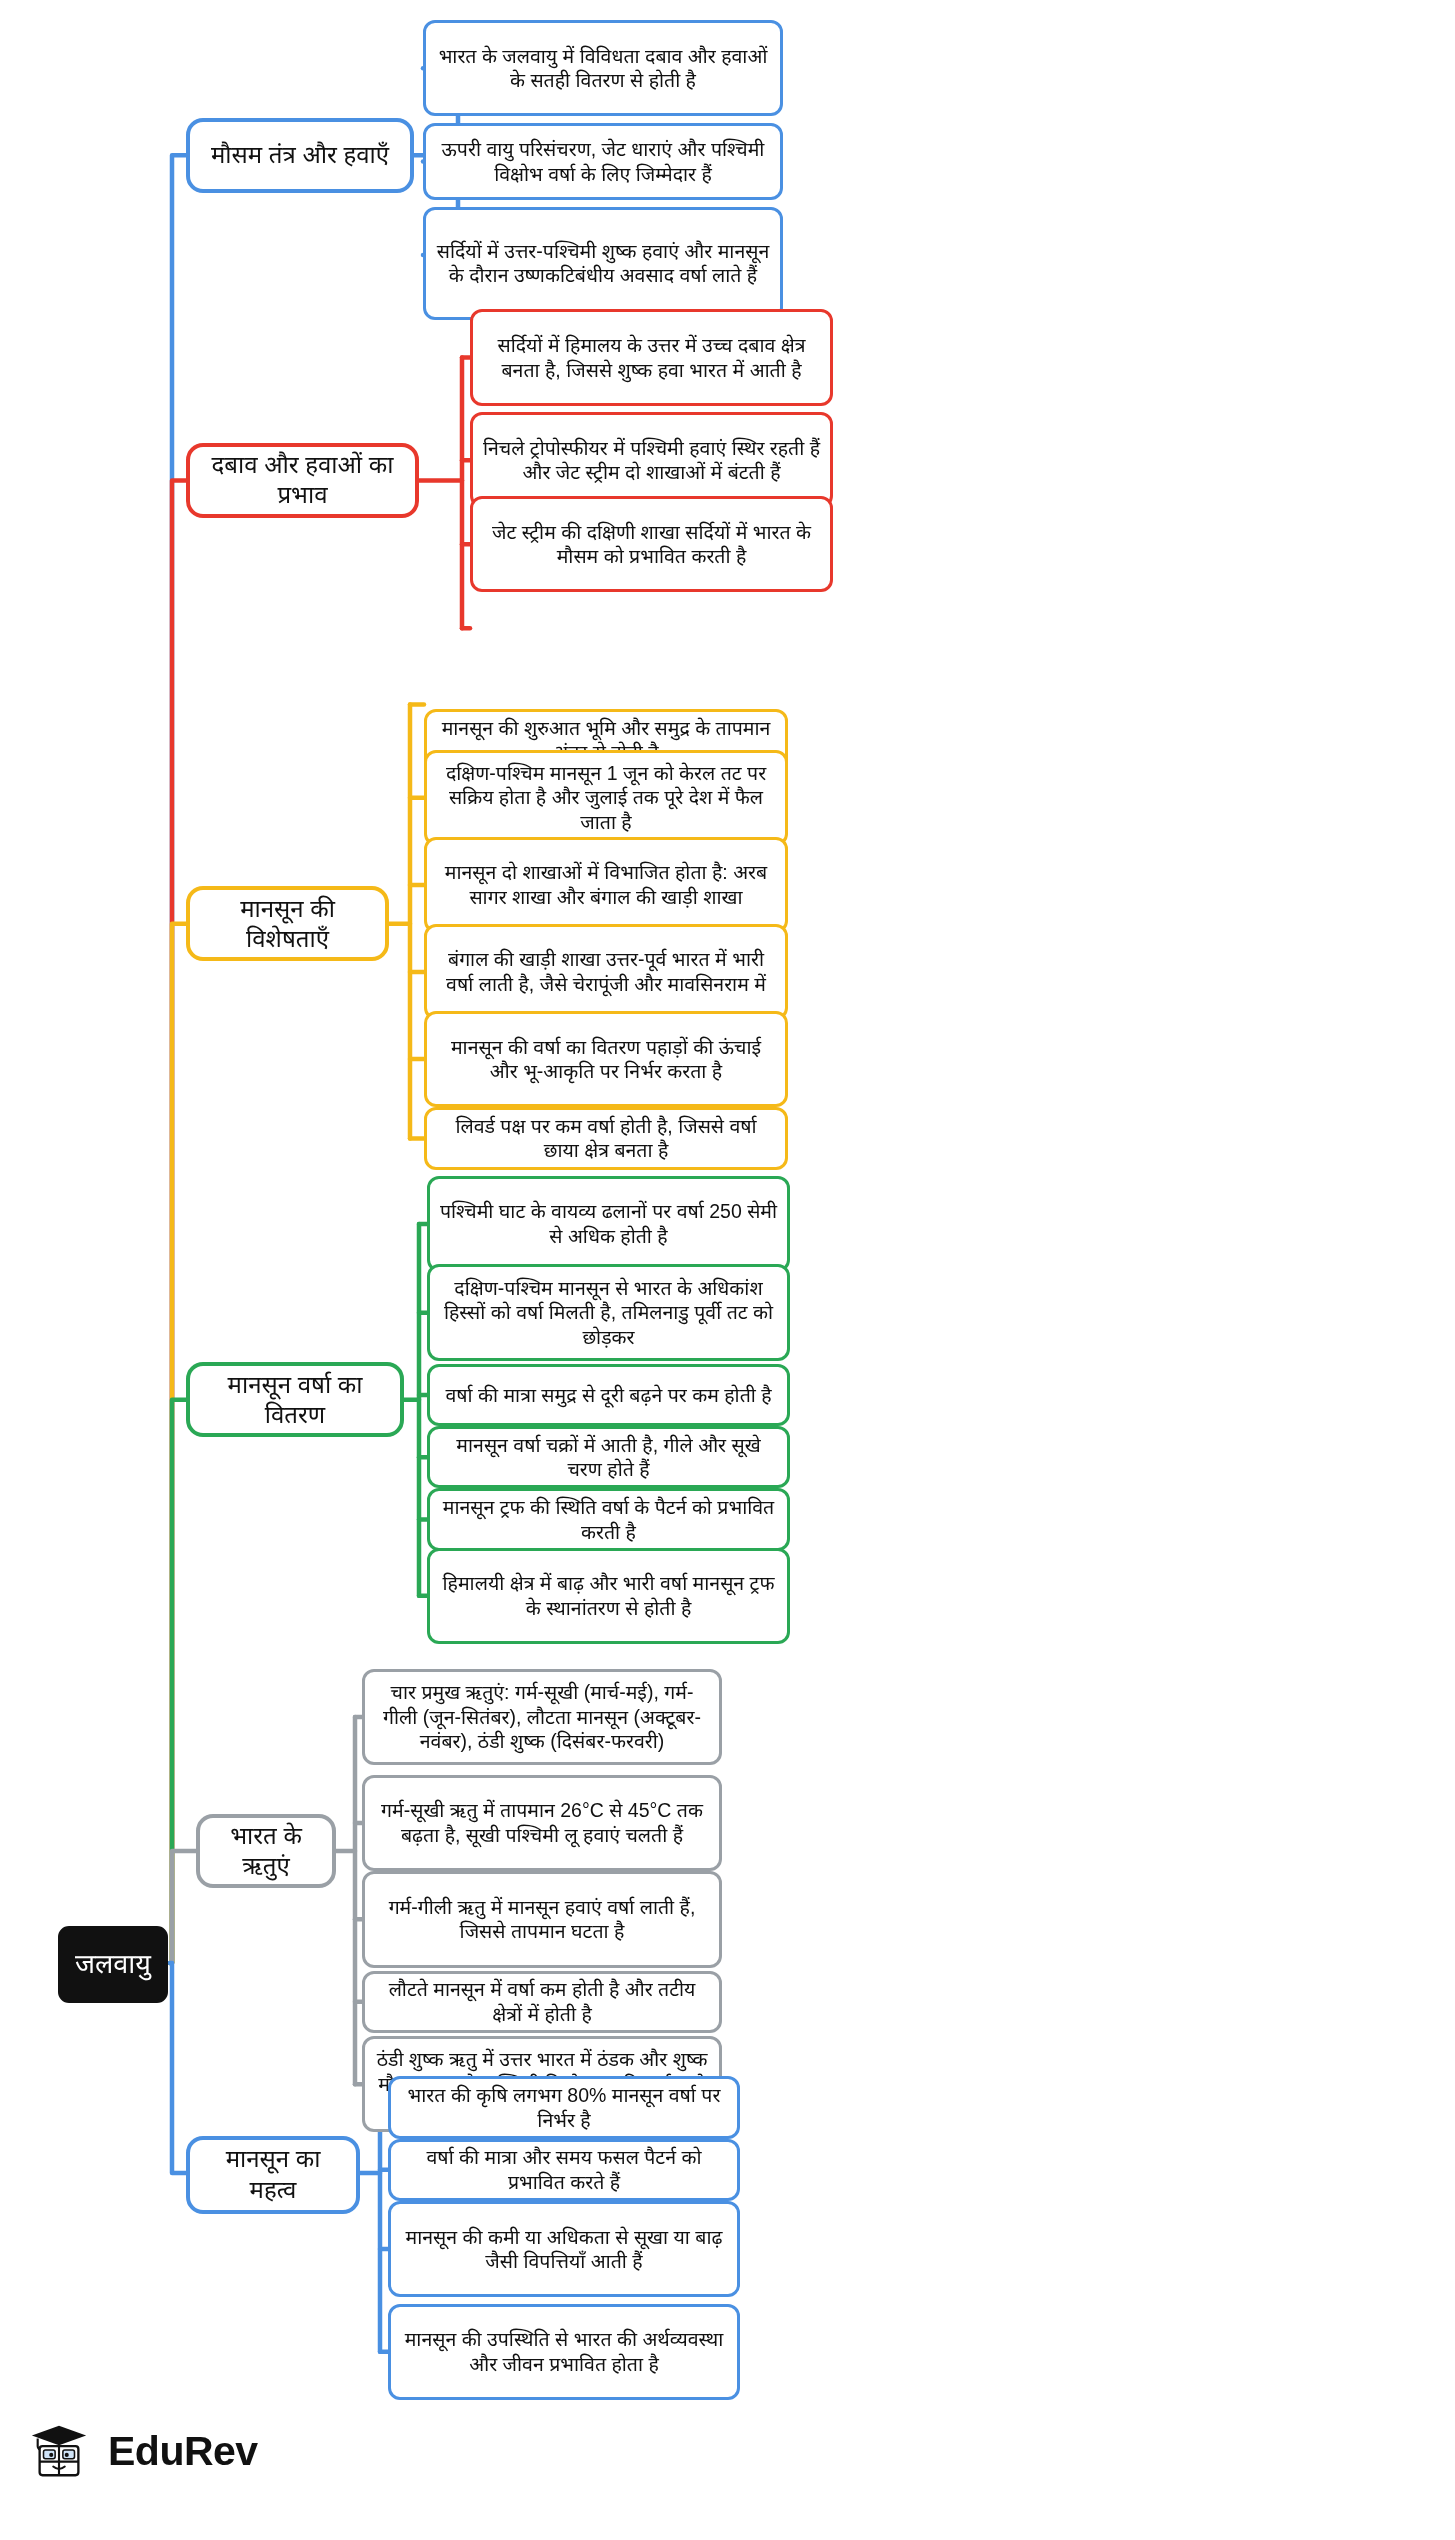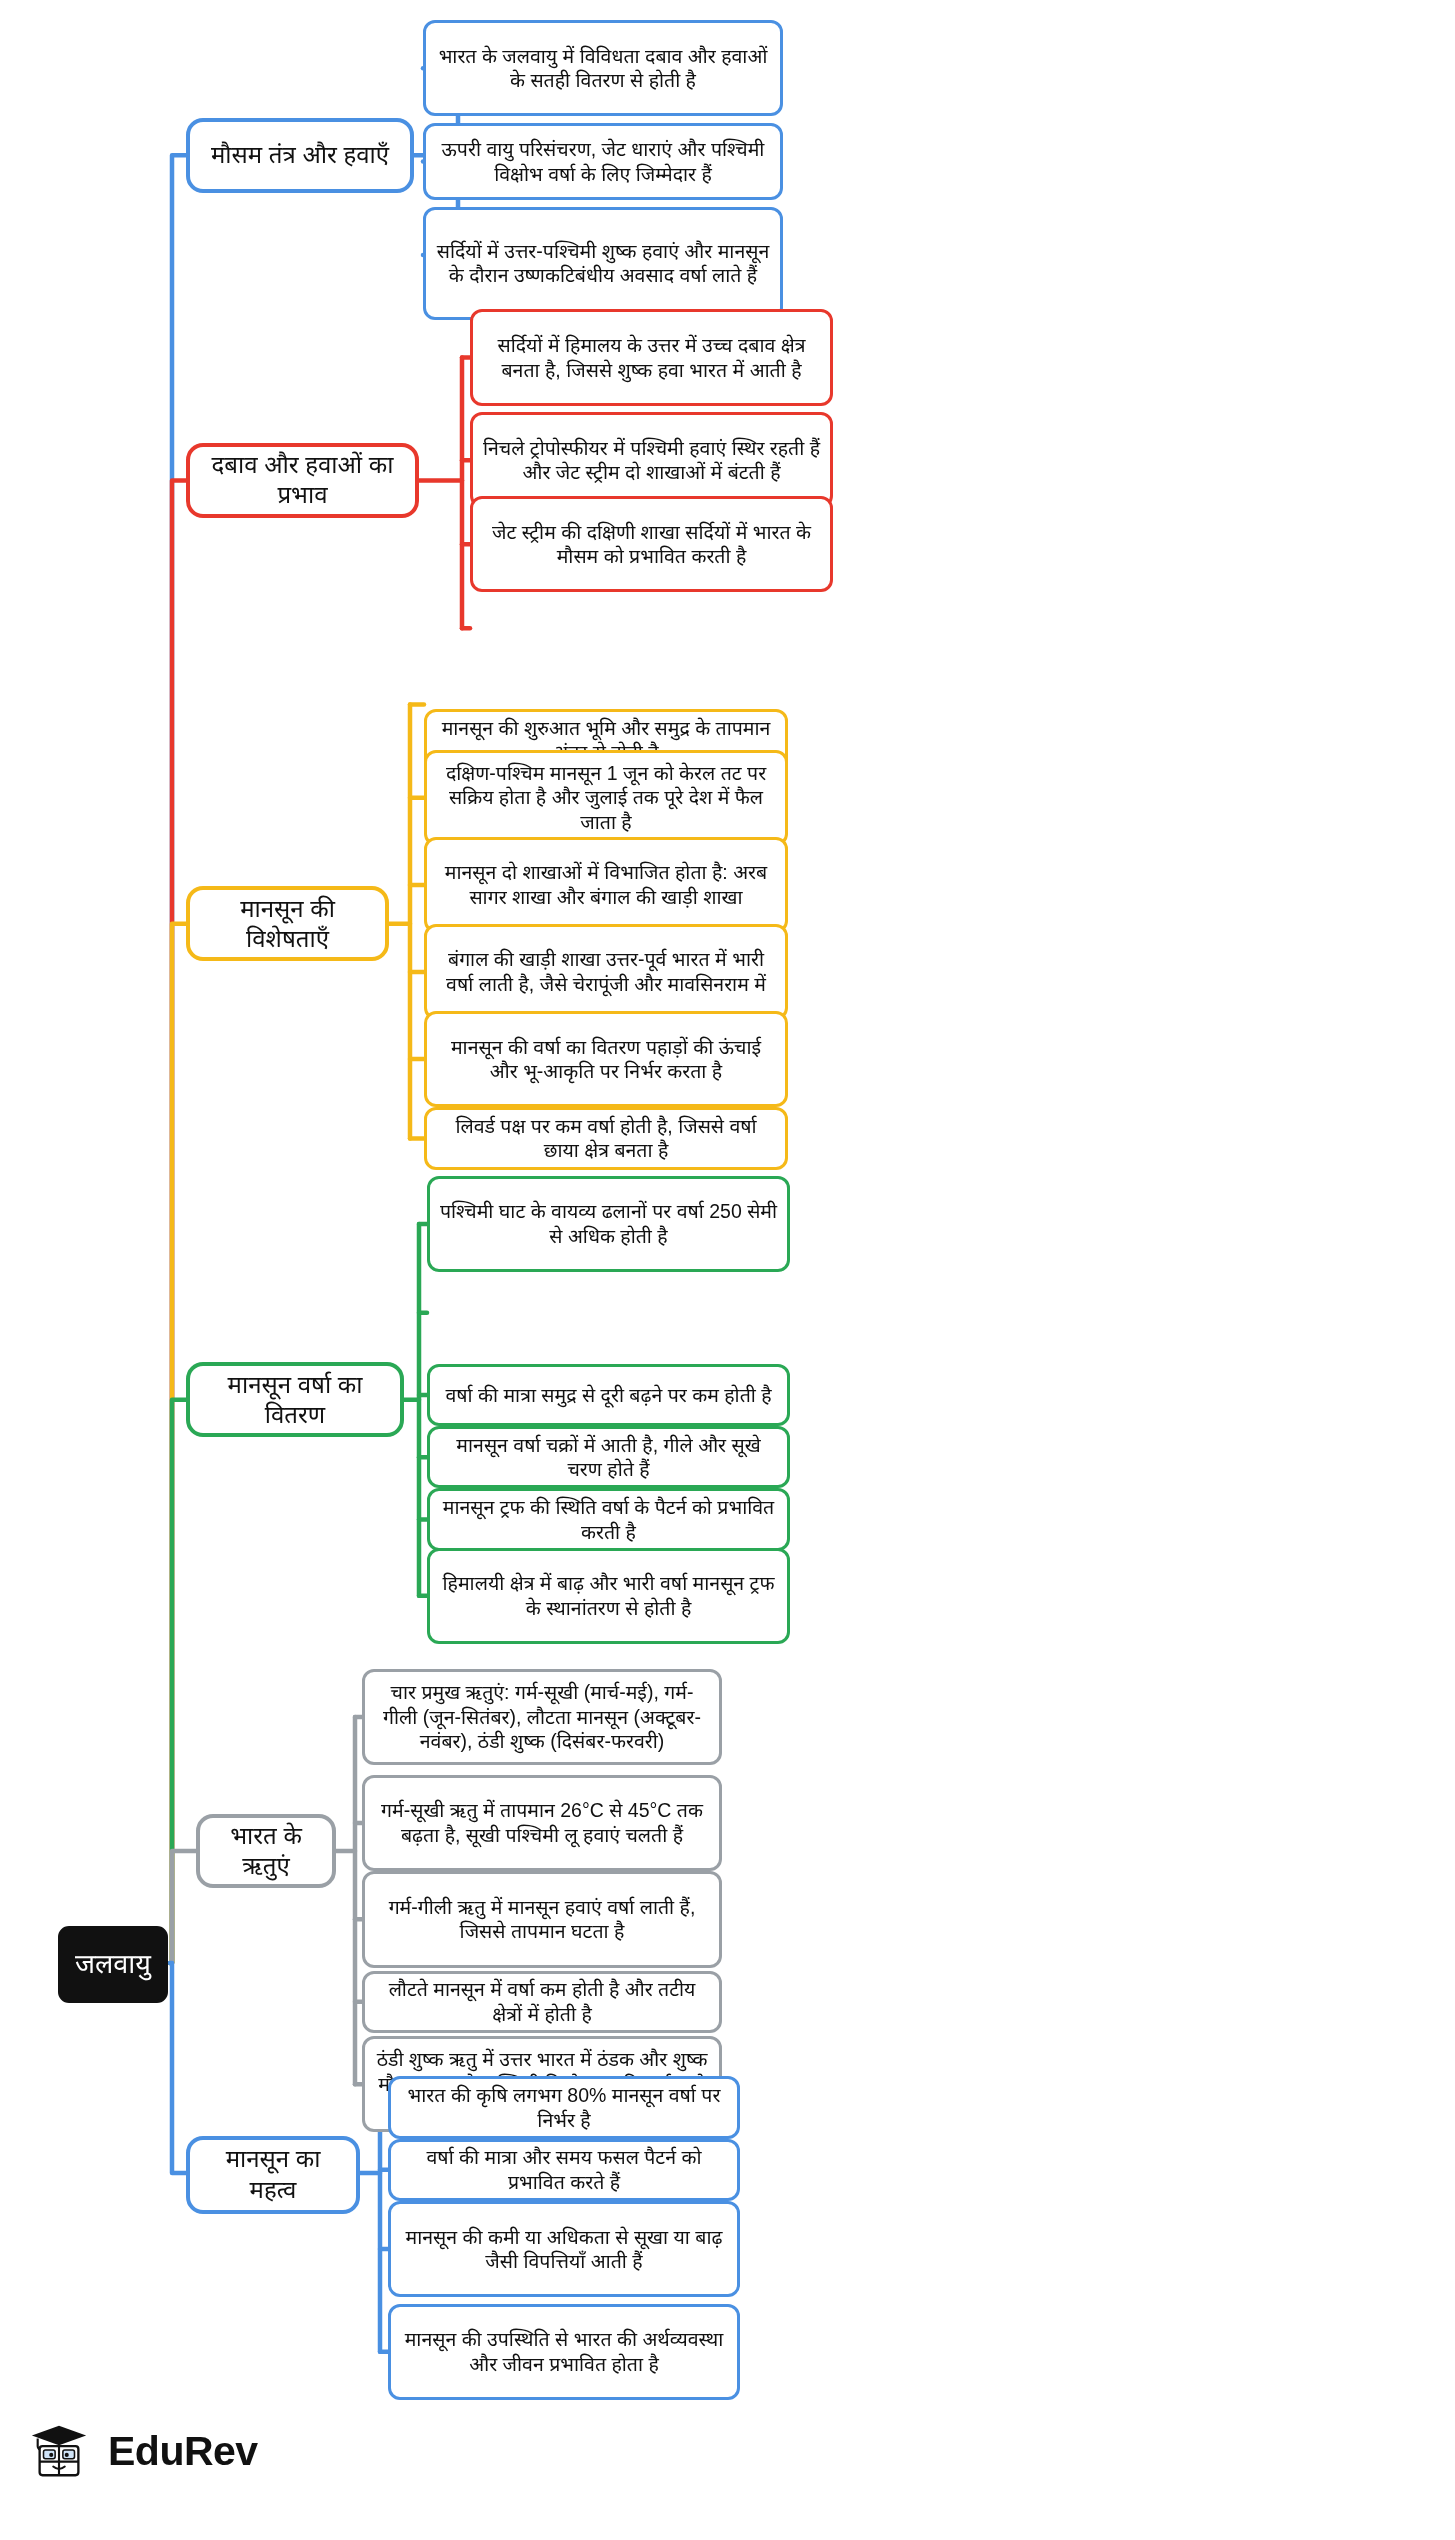--- a/index.html
+++ b/index.html
@@ -167,20 +167,21 @@
     <div class="node leaf c-red" style="left: 470px; width: 363px; top: 496px; height: 96.4444px;">जेट स्ट्रीम की दक्षिणी शाखा सर्दियों में भारत के मौसम को प्रभावित करती है</div>
     <div class="node branch c-yellow" style="left: 186px; width: 203px; top: 886.444px; height: 74.6667px;">मानसून की विशेषताएँ</div>
     <div class="node leaf c-yellow" style="left: 424px; width: 364px; top: 673.333px; height: 62.2222px; margin-top: 36px;">मानसून की शुरुआत भूमि और समुद्र के तापमान अंतर से होती है</div>
     <div class="node leaf c-yellow" style="left: 424px; width: 364px; top: 749.556px; height: 96.4444px;">दक्षिण-पश्चिम मानसून 1 जून को केरल तट पर सक्रिय होता है और जुलाई तक पूरे देश में फैल जाता है</div>
     <div class="node leaf c-yellow" style="left: 424px; width: 364px; top: 836.667px; height: 96.4444px;">मानसून दो शाखाओं में विभाजित होता है: अरब सागर शाखा और बंगाल की खाड़ी शाखा</div>
     <div class="node leaf c-yellow" style="left: 424px; width: 364px; top: 923.778px; height: 96.4444px;">बंगाल की खाड़ी शाखा उत्तर-पूर्व भारत में भारी वर्षा लाती है, जैसे चेरापूंजी और मावसिनराम में</div>
     <div class="node leaf c-yellow" style="left: 424px; width: 364px; top: 1010.89px; height: 96.4444px;">मानसून की वर्षा का वितरण पहाड़ों की ऊंचाई और भू-आकृति पर निर्भर करता है</div>
     <div class="node leaf c-yellow" style="left: 424px; width: 364px; top: 1107.33px; height: 62.2222px;">लिवर्ड पक्ष पर कम वर्षा होती है, जिससे वर्षा छाया क्षेत्र बनता है</div>
     <div class="node branch c-green" style="left: 186px; width: 218px; top: 1362.44px; height: 74.6667px;">मानसून वर्षा का वितरण</div>
     <div class="node leaf c-green" style="left: 427px; width: 363px; top: 1175.78px; height: 96.4444px;">पश्चिमी घाट के वायव्य ढलानों पर वर्षा 250 सेमी से अधिक होती है</div>
+    <div class="node leaf c-green" style="left: 427px; width: 363px; top: 1264.44px; height: 96.4444px;">दक्षिण-पश्चिम मानसून से भारत के अधिकांश हिस्सों को वर्षा मिलती है, तमिलनाडु पूर्वी तट को छोड़कर</div>
     <div class="node leaf c-green" style="left: 427px; width: 363px; top: 1364px; height: 62.2222px;">वर्षा की मात्रा समुद्र से दूरी बढ़ने पर कम होती है</div>
     <div class="node leaf c-green" style="left: 427px; width: 363px; top: 1426.22px; height: 62.2222px;">मानसून वर्षा चक्रों में आती है, गीले और सूखे चरण होते हैं</div>
     <div class="node leaf c-green" style="left: 427px; width: 363px; top: 1488.44px; height: 62.2222px;">मानसून ट्रफ की स्थिति वर्षा के पैटर्न को प्रभावित करती है</div>
     <div class="node leaf c-green" style="left: 427px; width: 363px; top: 1547.56px; height: 96.4444px;">हिमालयी क्षेत्र में बाढ़ और भारी वर्षा मानसून ट्रफ के स्थानांतरण से होती है</div>
     <div class="node branch c-gray" style="left: 196px; width: 140px; top: 1813.56px; height: 74.6667px;">भारत के ऋतुएं</div>
     <div class="node leaf c-gray" style="left: 362px; width: 360px; top: 1668.89px; height: 96.4444px;">चार प्रमुख ऋतुएं: गर्म-सूखी (मार्च-मई), गर्म-गीली (जून-सितंबर), लौटता मानसून (अक्टूबर-नवंबर), ठंडी शुष्क (दिसंबर-फरवरी)</div>
     <div class="node leaf c-gray" style="left: 362px; width: 360px; top: 1774.67px; height: 96.4444px;">गर्म-सूखी ऋतु में तापमान 26°C से 45°C तक बढ़ता है, सूखी पश्चिमी लू हवाएं चलती हैं</div>
     <div class="node leaf c-gray" style="left: 362px; width: 360px; top: 1871.11px; height: 96.4444px;">गर्म-गीली ऋतु में मानसून हवाएं वर्षा लाती हैं, जिससे तापमान घटता है</div>
     <div class="node leaf c-gray" style="left: 362px; width: 360px; top: 1970.67px; height: 62.2222px;">लौटते मानसून में वर्षा कम होती है और तटीय क्षेत्रों में होती है</div>
     <div class="node leaf c-gray" style="left: 362px; width: 360px; top: 2036px; height: 96.4444px;">ठंडी शुष्क ऋतु में उत्तर भारत में ठंडक और शुष्क मौसम रहता है, पश्चिमी विक्षोभ हल्की वर्षा लाते हैं</div>

